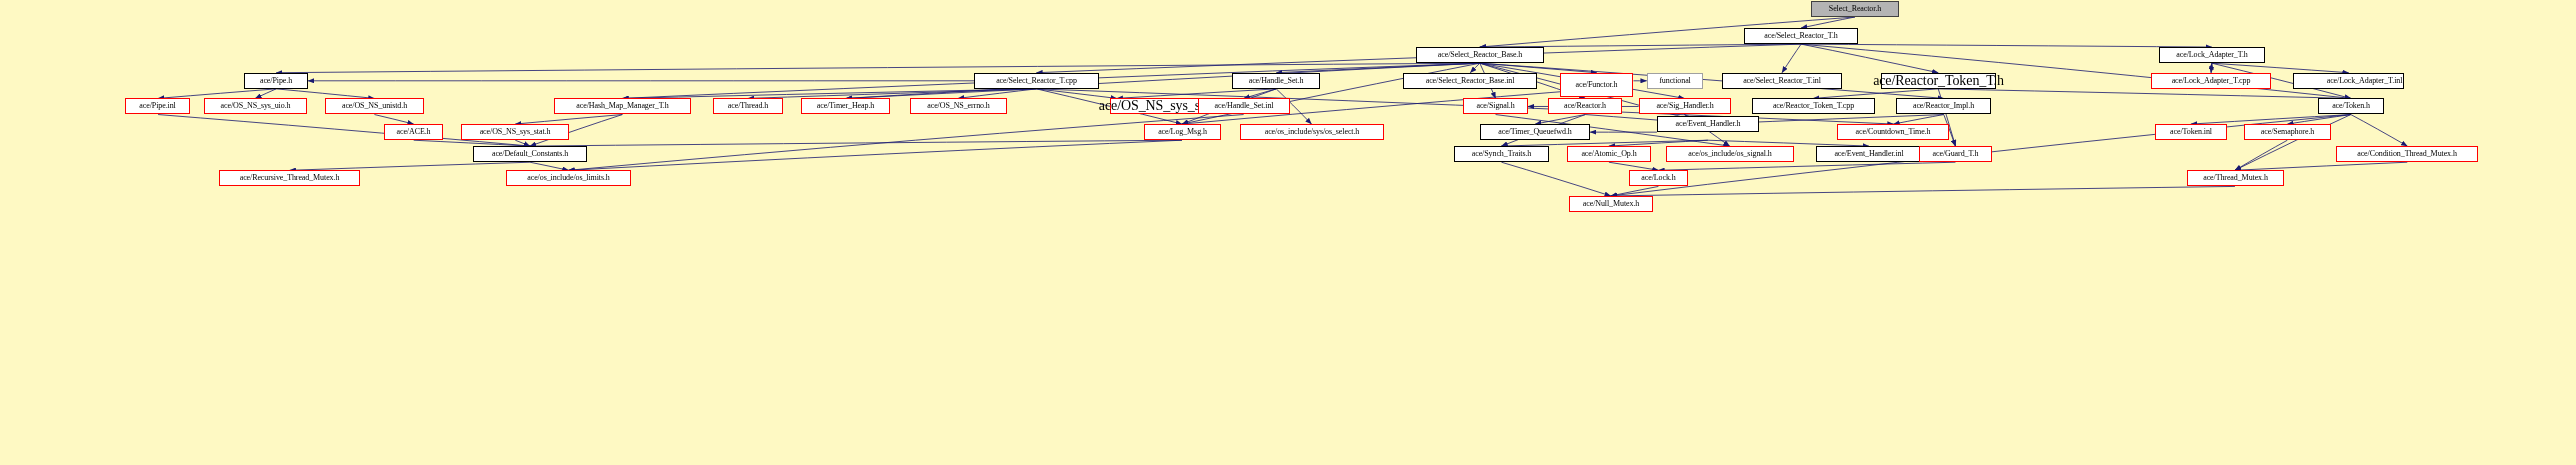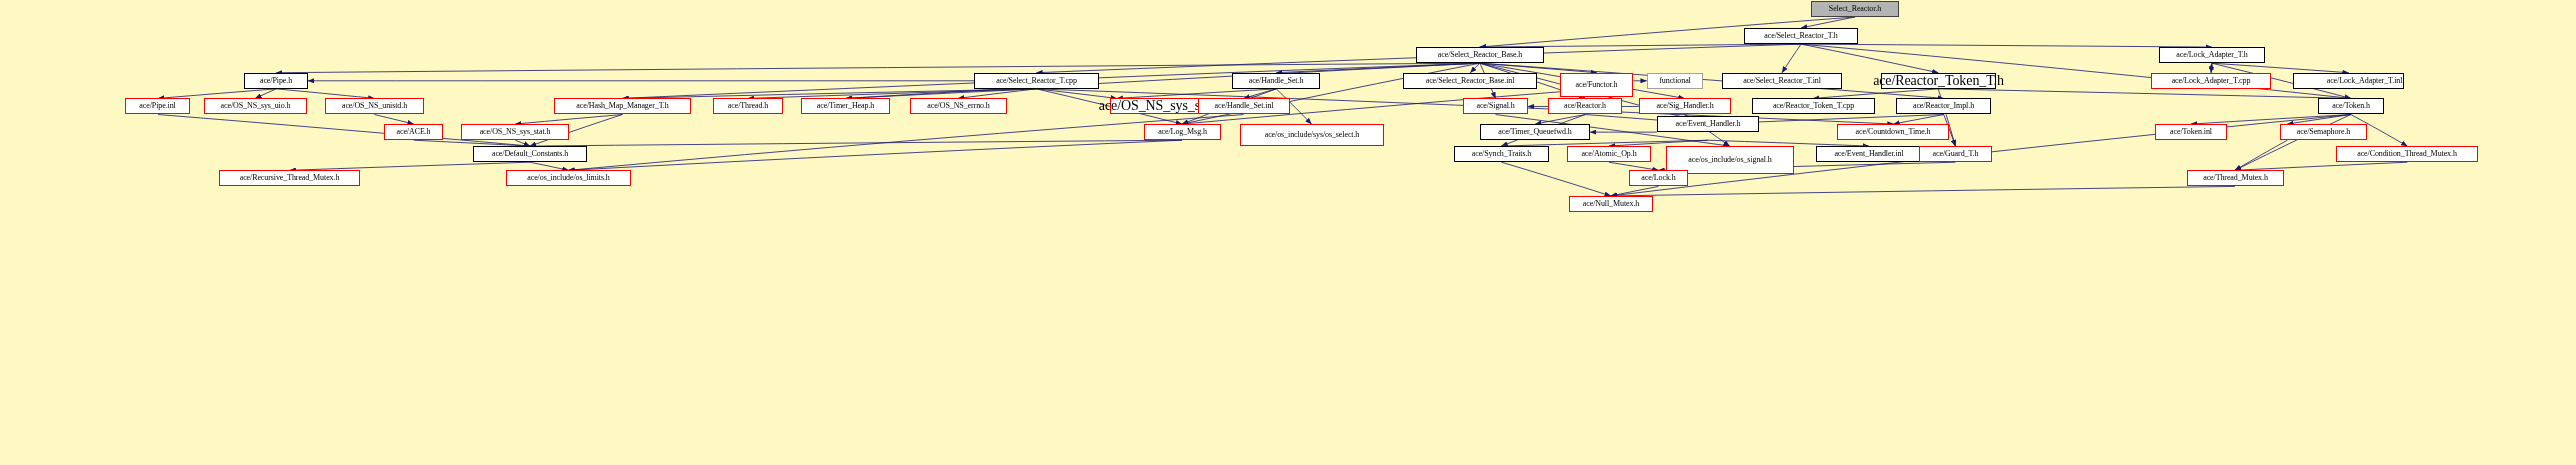--- a/index.html
+++ b/index.html
@@ -198,48 +198,48 @@
       </div>
       <div class="node red" style="left: 384px; top: 124px; width: 59px; height: 16px; font-size: 8px;">
         <span>ace/ACE.h</span>
       </div>
       <div class="node red" style="left: 461px; top: 124px; width: 108px; height: 16px; font-size: 8px;">
         <span>ace/OS_NS_sys_stat.h</span>
       </div>
       <div class="node red" style="left: 1144px; top: 124px; width: 77px; height: 16px; font-size: 8px;">
         <span>ace/Log_Msg.h</span>
       </div>
-      <div class="node red" style="left: 1240px; top: 124px; width: 144px; height: 22px; font-size: 8px;">
+      <div class="node red" style="left: 1240px; top: 124px; width: 144px; height: 16px; font-size: 8px;">
         <span>ace/os_include/sys/os_select.h</span>
       </div>
       <div class="node" style="left: 1480px; top: 124px; width: 110px; height: 16px; font-size: 8px;">
         <span>ace/Timer_Queuefwd.h</span>
       </div>
       <div class="node" style="left: 1657px; top: 116px; width: 102px; height: 16px; font-size: 8px;">
         <span>ace/Event_Handler.h</span>
       </div>
       <div class="node red" style="left: 1837px; top: 124px; width: 112px; height: 16px; font-size: 8px;">
         <span>ace/Countdown_Time.h</span>
       </div>
       <div class="node red" style="left: 2155px; top: 124px; width: 72px; height: 16px; font-size: 8px;">
         <span>ace/Token.inl</span>
       </div>
-      <div class="node red" style="left: 2244px; top: 124px; width: 87px; height: 16px; font-size: 8px; margin-left: 36px;">
+      <div class="node red" style="left: 2244px; top: 124px; width: 87px; height: 16px; font-size: 8px;">
         <span>ace/Semaphore.h</span>
       </div>
       <div class="node" style="left: 473px; top: 146px; width: 114px; height: 16px; font-size: 8px;">
         <span>ace/Default_Constants.h</span>
       </div>
       <div class="node" style="left: 1454px; top: 146px; width: 95px; height: 16px; font-size: 8px;">
         <span>ace/Synch_Traits.h</span>
       </div>
       <div class="node red" style="left: 1567px; top: 146px; width: 84px; height: 16px; font-size: 8px;">
         <span>ace/Atomic_Op.h</span>
       </div>
-      <div class="node red" style="left: 1666px; top: 146px; width: 128px; height: 28px; font-size: 8px;">
+      <div class="node red" style="left: 1666px; top: 146px; width: 128px; height: 16px; font-size: 8px;">
         <span>ace/os_include/os_signal.h</span>
       </div>
       <div class="node" style="left: 1816px; top: 146px; width: 106px; height: 16px; font-size: 8px;">
         <span>ace/Event_Handler.inl</span>
       </div>
       <div class="node red" style="left: 1919px; top: 146px; width: 73px; height: 16px; font-size: 8px;">
         <span>ace/Guard_T.h</span>
       </div>
       <div class="node red" style="left: 2336px; top: 146px; width: 142px; height: 16px; font-size: 8px;">
         <span>ace/Condition_Thread_Mutex.h</span>

